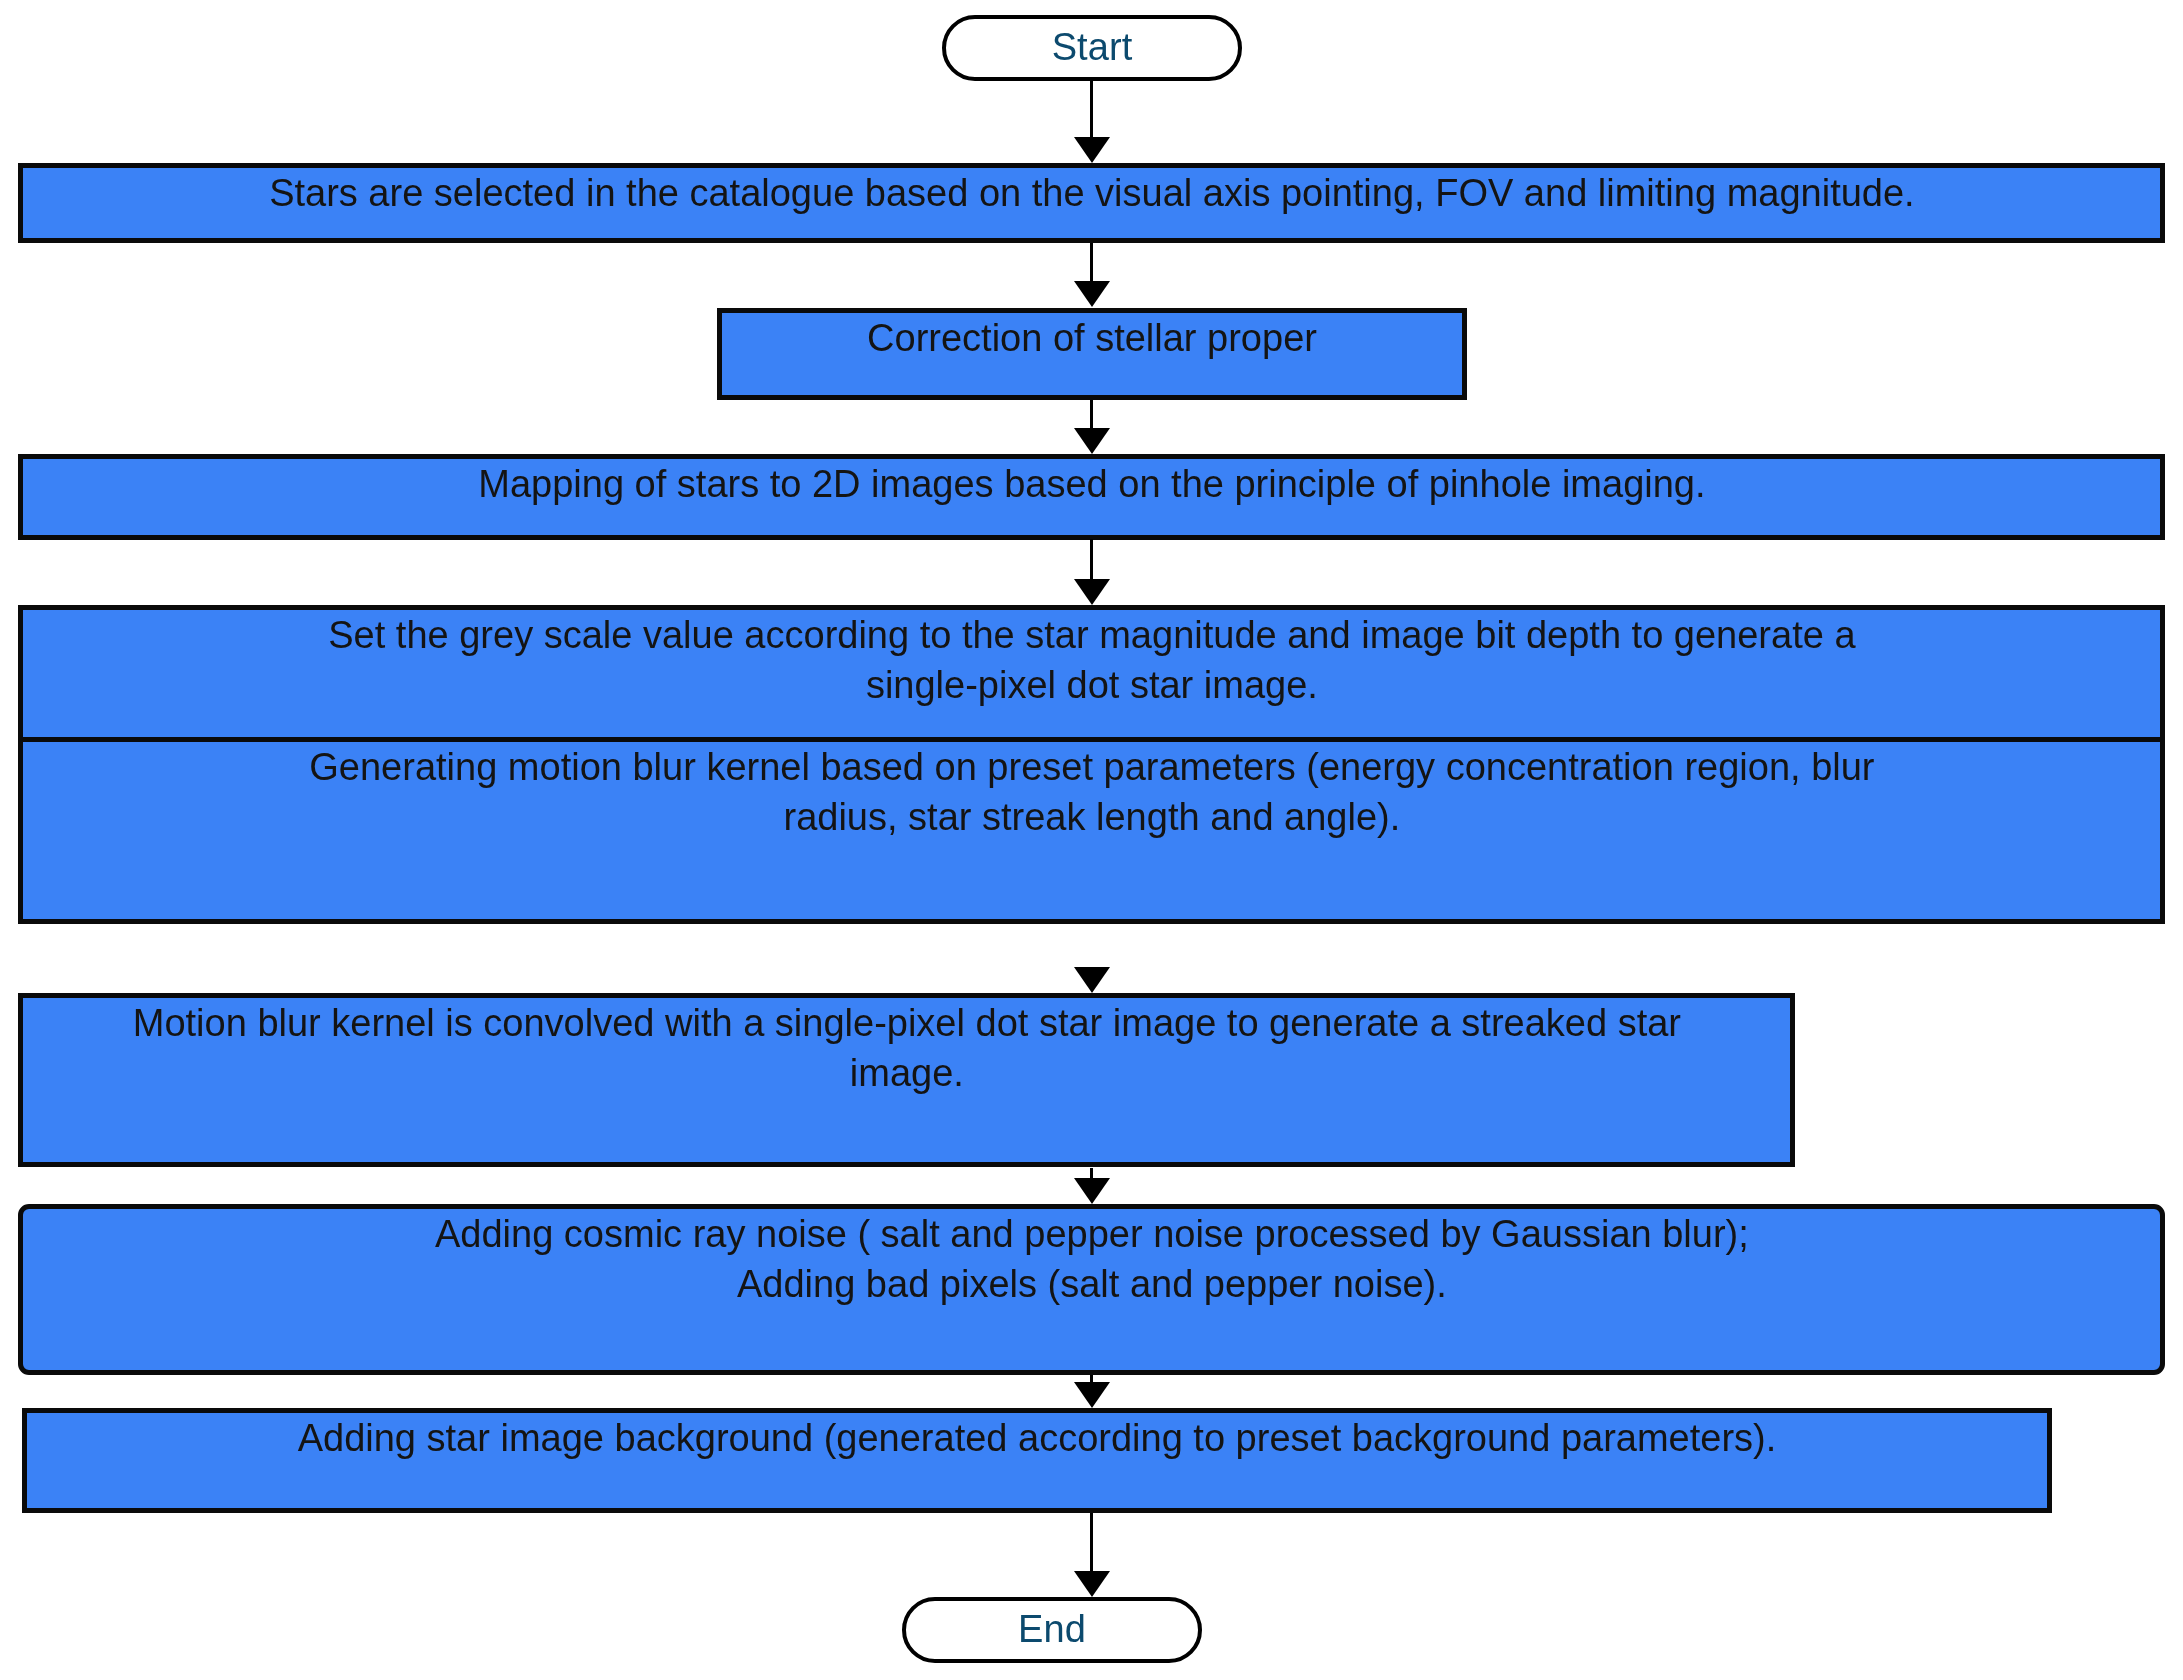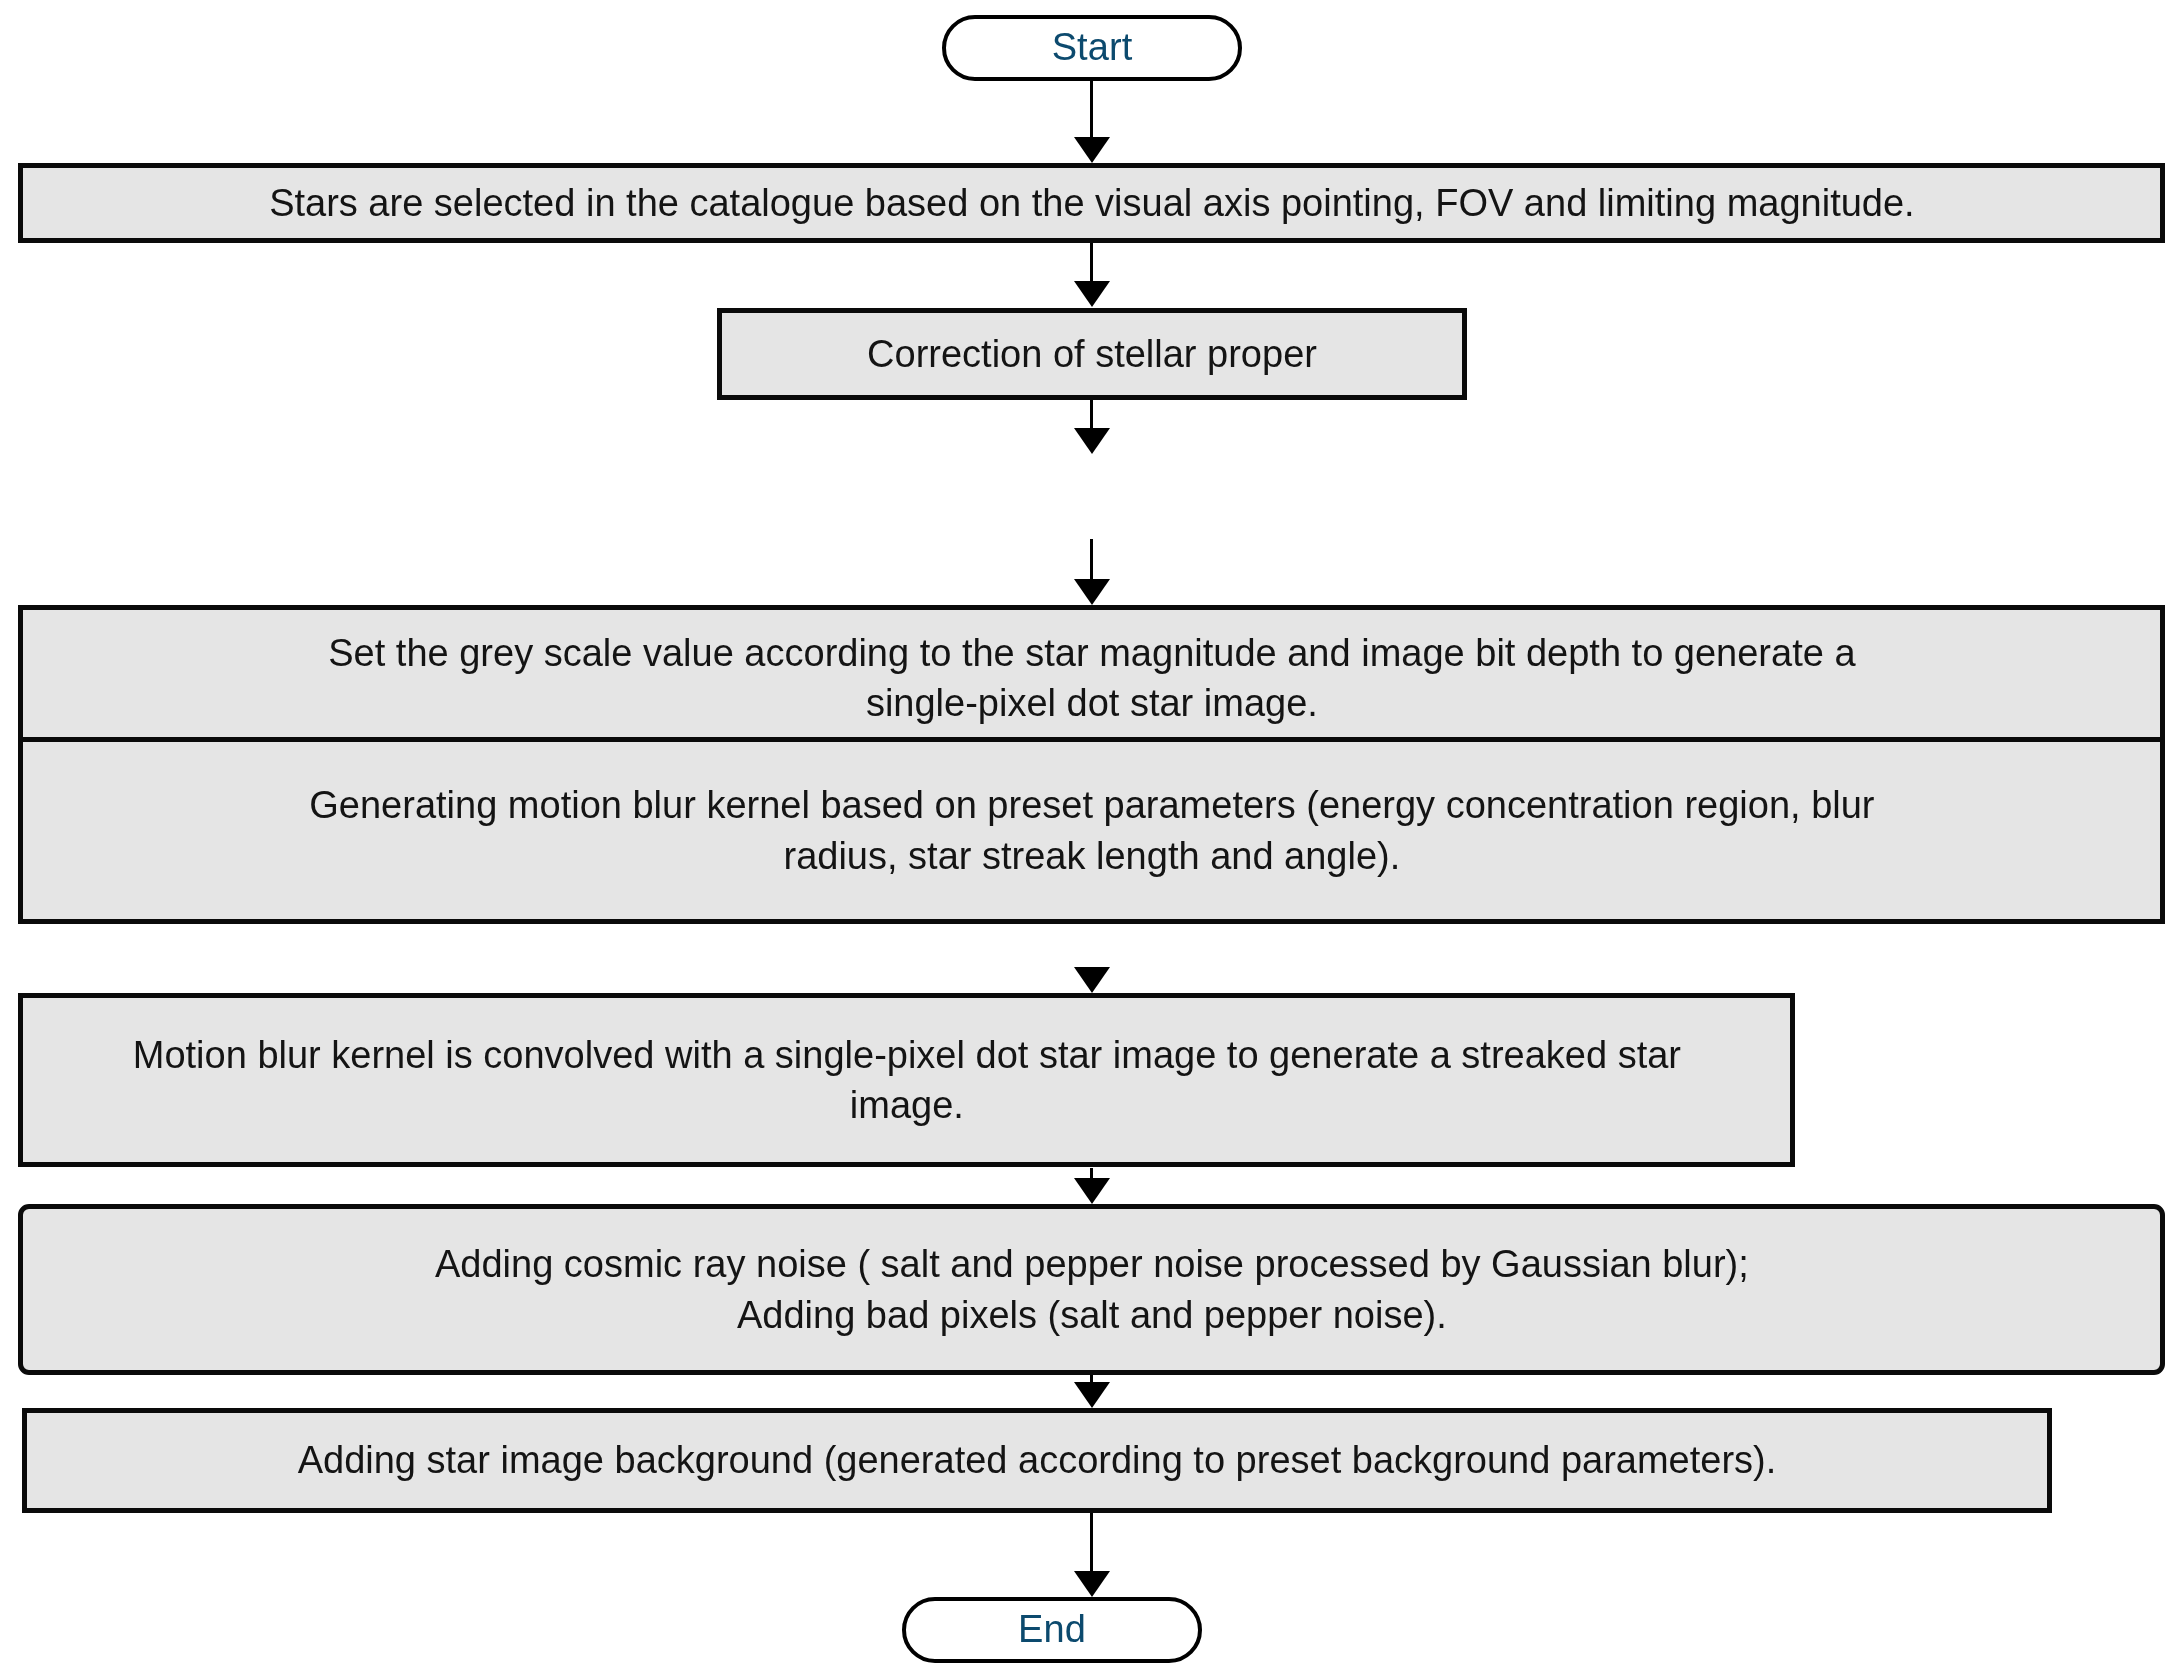--- a/index.html
+++ b/index.html
@@ -35,24 +35,23 @@
     font-size: 38px;
     line-height: 1.15;
     letter-spacing: 0.1px;
     color: #0c4a6e;
   }
 
   
   .process {
     position: absolute;
     box-sizing: border-box;
-    background: #e5e5e5;
+    background: #3b82f6;
     border: 5.3px solid #0a0a0a;
     display: flex;
-    align-items: center;
     justify-content: center;
     text-align: center;
     padding: 0 17px;
   }
   .process .node-text {
     font-size: 38px;
     line-height: 1.32;
     color: #141414;
     white-space: pre-line;
   }
@@ -104,20 +103,23 @@
 
   <div class="process" style="left:717px; top:308px; width:750px; height:92px;">
     <span class="node-text">Correction of stellar proper</span>
   </div>
 
   <div class="connector" style="left:1072px; top:400px; height:54px;">
     <div class="stem"></div>
     <div class="head"></div>
   </div>
 
+  <div class="process" style="left:18.4px; top:454px; width:2147px; height:86px;">
+    <span class="node-text">Mapping of stars to 2D images based on the principle of pinhole imaging.</span>
+  </div>
 
   <div class="connector" style="left:1072px; top:539px; height:66px;">
     <div class="stem"></div>
     <div class="head"></div>
   </div>
 
   <div class="process" style="left:18.4px; top:605px; width:2147px; height:146px;">
     <span class="node-text">Set the grey scale value according to the star magnitude and image bit depth to generate a
 single-pixel dot star image.</span>
   </div>

